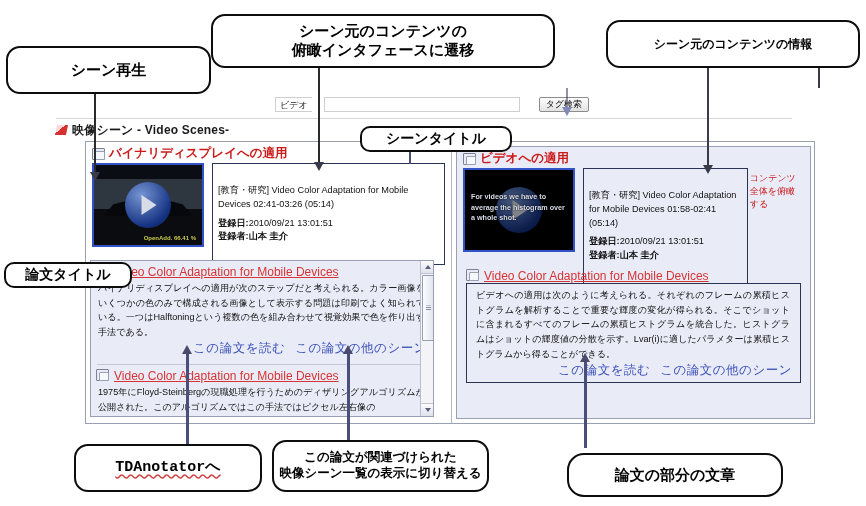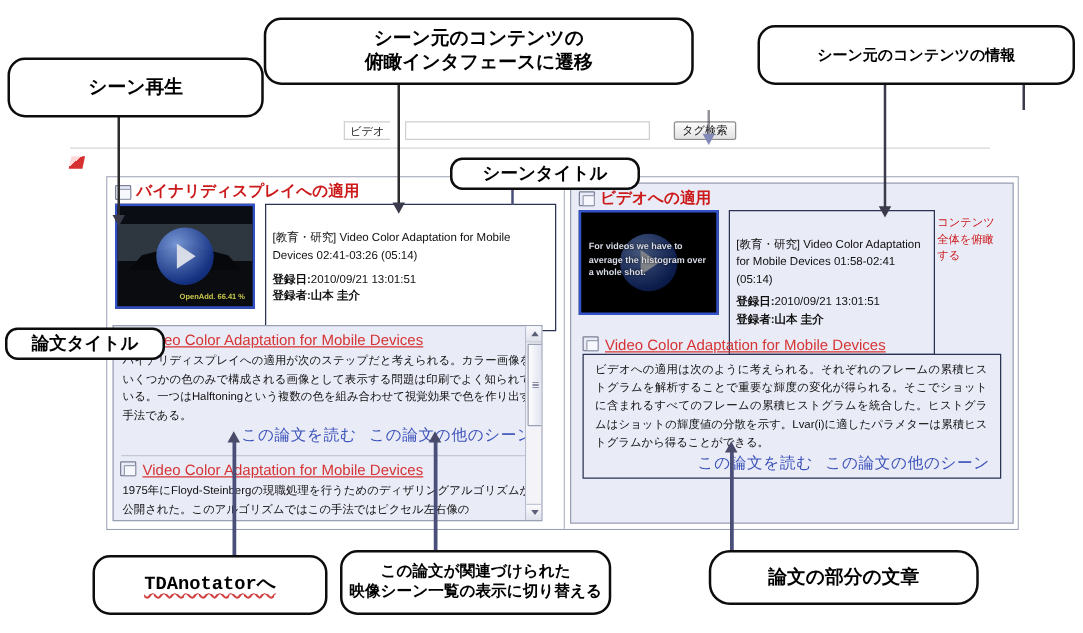--- a/index.html
+++ b/index.html
@@ -254,35 +254,36 @@
   <span style="text-decoration:underline;text-decoration-style:wavy;text-decoration-color:#d04040;text-underline-offset:3px;font-family:'Liberation Mono',monospace;">TDAnotatorへ</span>
 </div>
 
 <div class="callout" style="left:272px;top:440px;width:217px;height:52px;font-size:12.5px;">
   <span>
     <span>この論文が関連づけられた</span>
     <span>映像シーン一覧の表示に切り替える</span>
   </span>
 </div>
 
-<div class="callout" style="left:567px;top:440px;width:216px;height:44px;font-size:15px;border-radius:17px;">
+<div class="callout" style="left:567px;top:453px;width:216px;height:44px;font-size:15px;border-radius:17px;">
   <span>論文の部分の文章</span>
 </div>
 
 <div id="app">
 
   <div class="searchbar">
     <span class="searchlabel">ビデオ</span>
     <input class="searchinput" type="text" value="" placeholder="" style="">
     <button class="tagbtn">タグ検索</button>
   </div>
   <div class="hdr-rule"></div>
 
   <div class="apptitlebar">
     <span class="appicon"></span>
+    <span class="apptitle">映像シーン - Video Scenes-</span>
   </div>
 
   <div class="panels">
 
     <div class="panel left">
 
       <div class="scene-head">
         <span class="doc-ico"></span>
         <span class="scene-title">バイナリディスプレイへの適用</span>
       </div>

